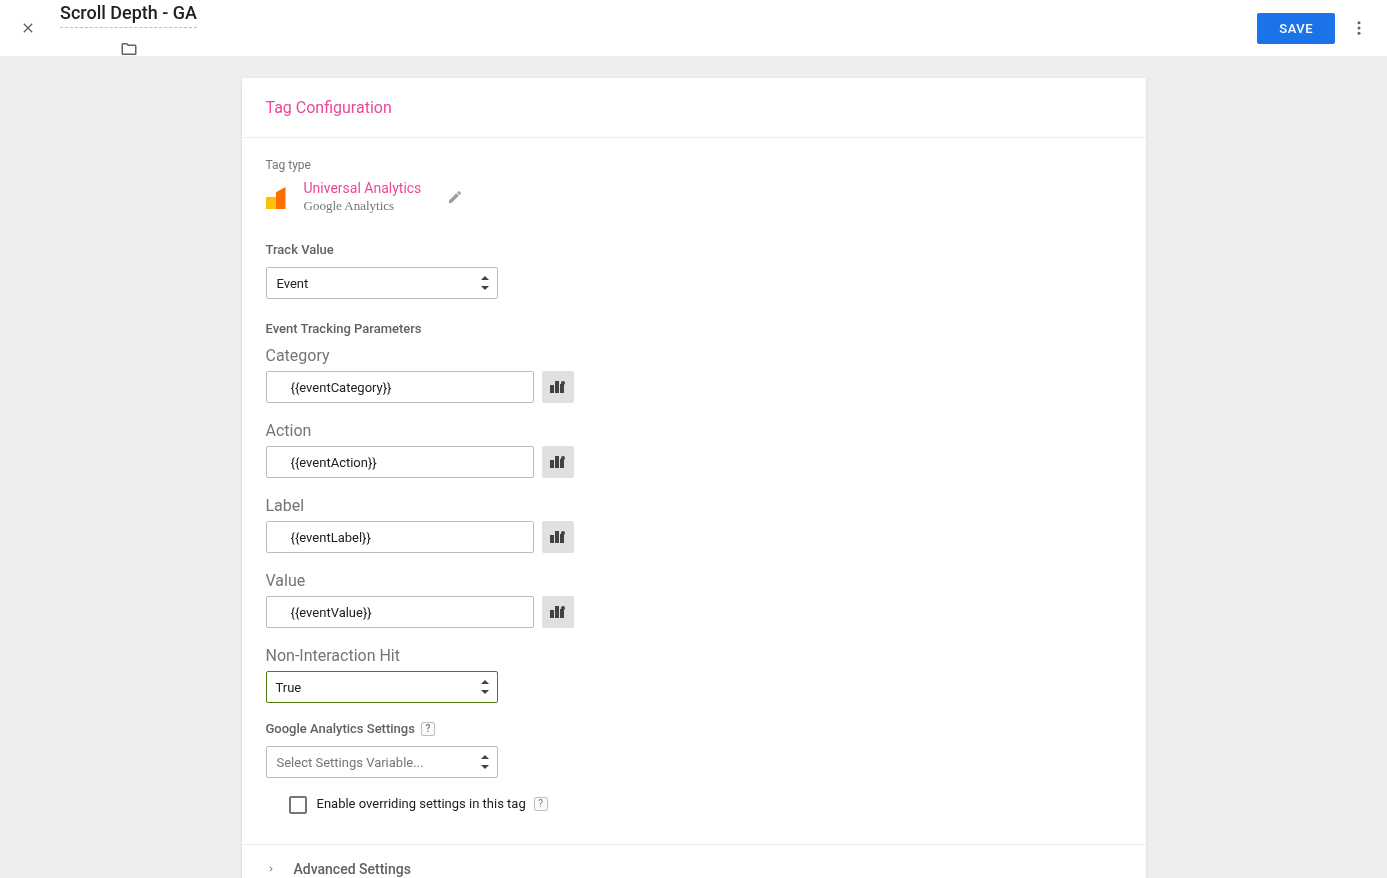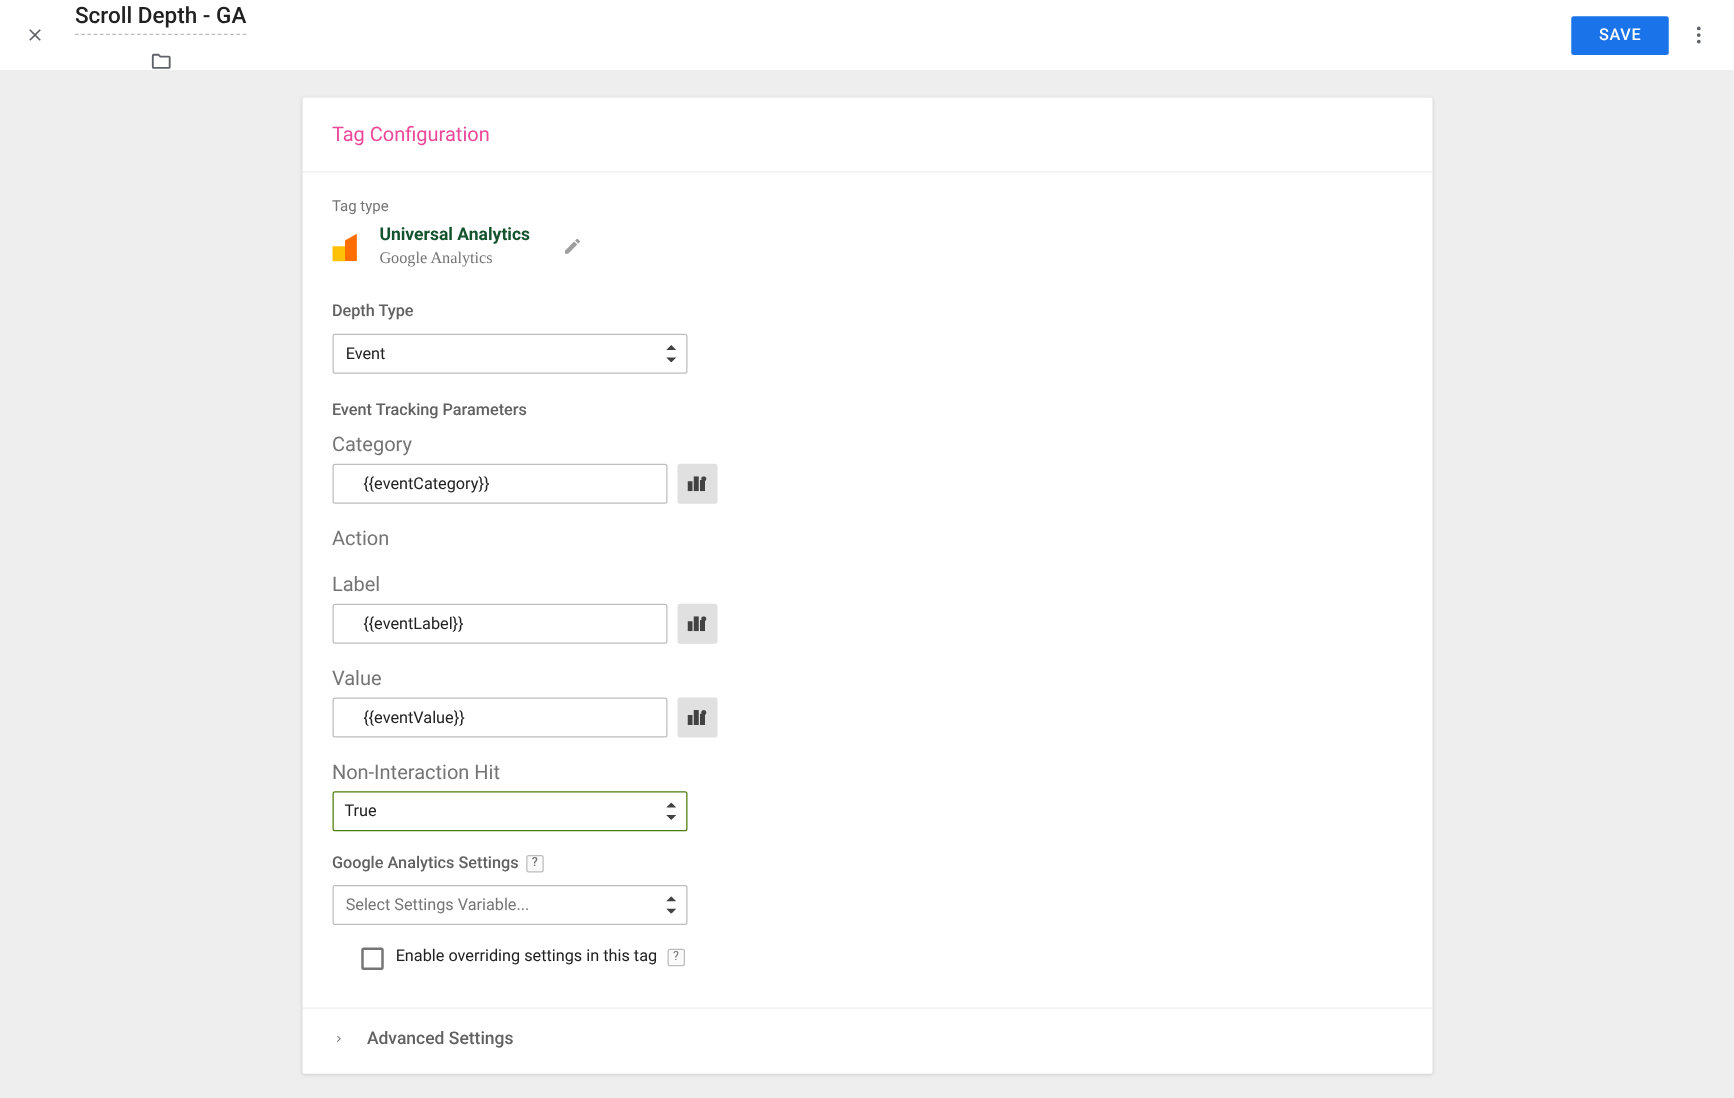--- a/index.html
+++ b/index.html
@@ -115,40 +115,40 @@
     }
     .ga-icon .bar1 {
       position:absolute; left:0; bottom:0; width:10px; height:12px; background:#ffc107;
     }
     .ga-icon .bar2 {
       position:absolute; left:10px; bottom:0; width:10px; height:22px; background:#ff6f00;
       clip-path: polygon(0 25%, 100% 0, 100% 100%, 0 100%);
     }
     .tag-type-text .tt-title {
       font-size: 14px;
-      font-weight: 700;
-      color: #14532d;
+      font-weight: 400;
+      color: #ec4899;
     }
     .tag-type-text .tt-sub {
       font-size: 13px;
       color: #757575;
       margin-top:2px;
       font-family:Liberation Serif, serif;
     }
     .pencil-icon {
       color: #9e9e9e;
       margin-left: 12px;
       cursor:pointer;
     }
     .field-block {
       margin-bottom: 22px;
     }
     .select-wrap {
       position: relative;
-      width: 284px;
+      width: 232px;
     }
     .select-input {
       width: 100%;
       height: 32px;
       border: 1px solid #bdbdbd;
       border-radius: 2px;
       padding: 0 28px 0 10px;
       font-size: 13px;
       color: #212121;
       background: #ffffff;
@@ -309,21 +309,21 @@
         <div class="tt-sub">Google Analytics</div>
       </div>
       <span class="pencil-icon">
         <svg width="16" height="16" viewBox="0 0 24 24">
             <path fill="currentColor" d="M3 17.25V21h3.75l11-11-3.75-3.75-11 11zM20.71 7.04a1 1 0 0 0 0-1.41l-2.34-2.34a1 1 0 0 0-1.41 0L15.13 5.12l3.75 3.75 1.83-1.83z"></path>
           </svg>
       </span>
     </div>
 
     <div class="field-block">
-      <div class="section-label">Depth Type</div>
+      <div class="section-label">Track Value</div>
       <div class="select-wrap">
         <div class="select-input">
             <span>Event</span>
           </div>
         <span class="select-caret">
           <svg width="10" height="14" viewBox="0 0 10 14">
               <path fill="#424242" d="M5 0 1 4h8L5 0zM5 14l4-4H1l4 4z"></path>
             </svg>
         </span>
       </div>
@@ -341,20 +341,31 @@
               <rect x="5" y="0" width="4" height="12" fill="currentColor"></rect>
               <rect x="10" y="3" width="4" height="9" fill="currentColor"></rect>
               <circle cx="13" cy="2" r="2" fill="currentColor"></circle>
             </svg>
         </button>
       </div>
     </div>
 
     <div class="etp-block">
       <div class="sub-label">Action</div>
+      <div class="input-row">
+        <input class="text-input" type="text" value="{{eventAction}}" style="">
+        <button class="var-btn">
+          <svg width="16" height="12" viewBox="0 0 16 12">
+              <rect x="0" y="4" width="4" height="8" fill="currentColor"></rect>
+              <rect x="5" y="0" width="4" height="12" fill="currentColor"></rect>
+              <rect x="10" y="3" width="4" height="9" fill="currentColor"></rect>
+              <circle cx="13" cy="2" r="2" fill="currentColor"></circle>
+            </svg>
+        </button>
+      </div>
     </div>
 
     <div class="etp-block">
       <div class="sub-label">Label</div>
       <div class="input-row">
         <input class="text-input" type="text" value="{{eventLabel}}" style="">
         <button class="var-btn">
           <svg width="16" height="12" viewBox="0 0 16 12">
               <rect x="0" y="4" width="4" height="8" fill="currentColor"></rect>
               <rect x="5" y="0" width="4" height="12" fill="currentColor"></rect>

